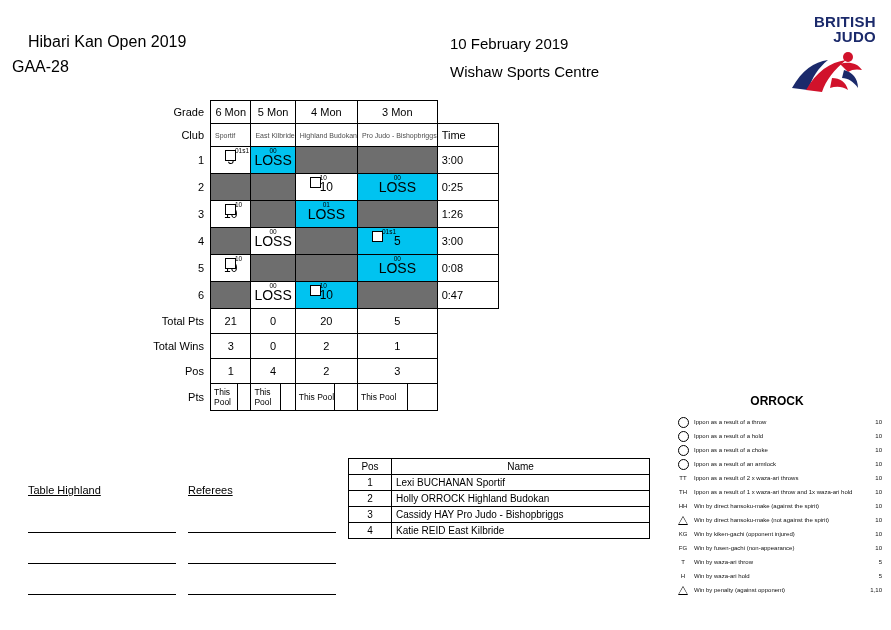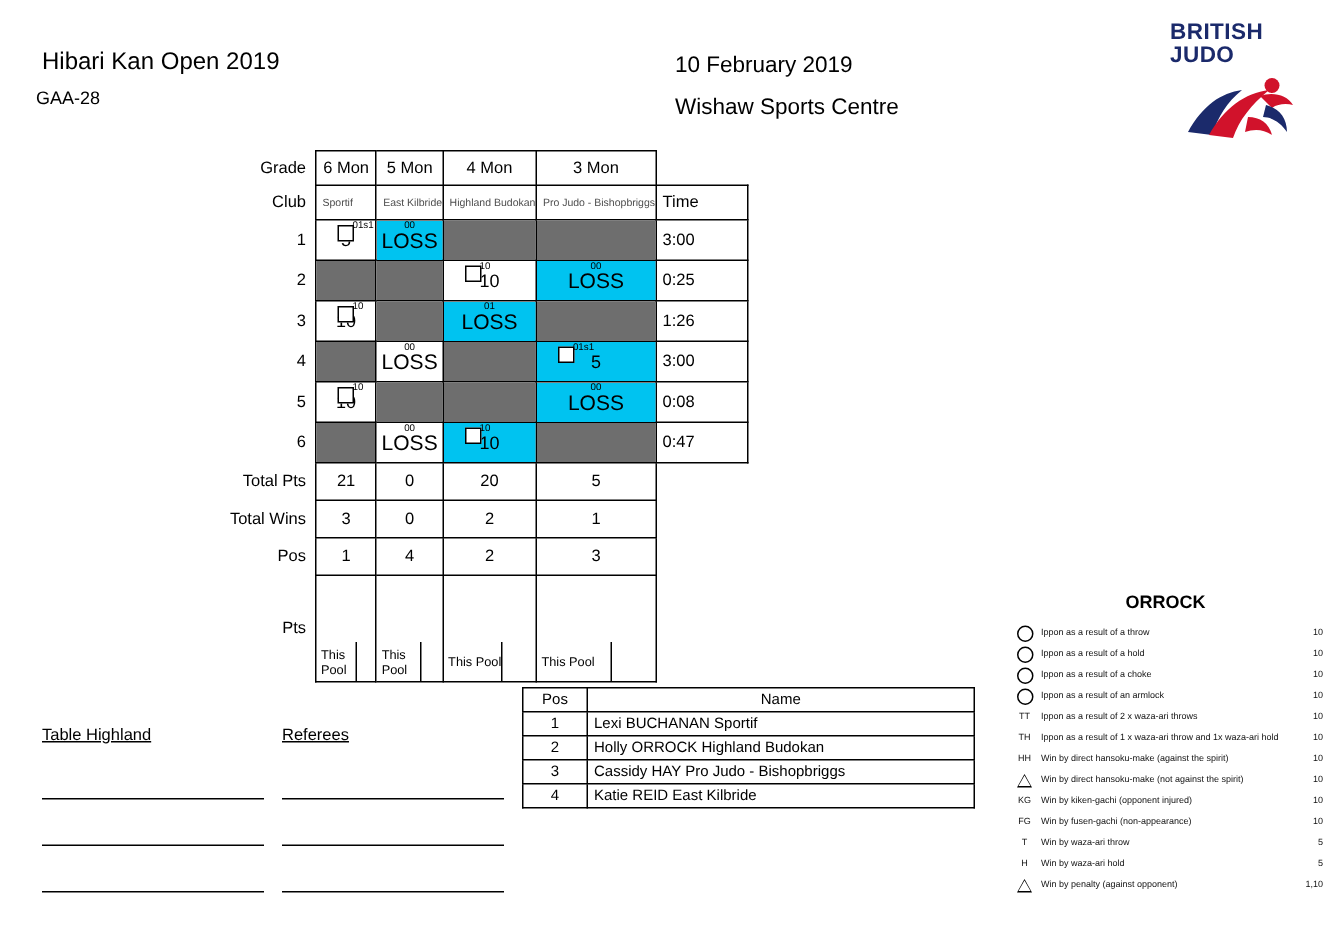--- a/index.html
+++ b/index.html
@@ -8,26 +8,26 @@
     background:#ffffff;
     font-family:"Liberation Sans", sans-serif;
     color:#000;
     position:relative;
     overflow:hidden;
   }
   .abs{position:absolute;}
 
   
   #title-line1{left:28px;top:33px;font-size:16px;}
-  #title-line2{left:24px;top:58px;font-size:12px;}
+  #title-line2{left:12px;top:58px;font-size:16px;}
   #date-line{left:450px;top:35px;font-size:15px;}
   #venue-line{left:450px;top:63px;font-size:15px;}
 
   
-  #logo{left:780px;top:14px;width:96px;height:80px;}
+  #logo{left:780px;top:14px;width:96px;height:80px;text-align:right;}
   #logo .bj-text{font-weight:bold;font-size:15px;color:#1b2a6b;line-height:15px;letter-spacing:.3px;}
   #logo .bj-text .l2{display:block;}
   #logo svg{position:absolute;left:8px;top:34px;}
 
   
   #grid{left:140px;top:100px;}
   table.pool{border-collapse:collapse;}
   table.pool td{border:1px solid #000;padding:0;vertical-align:middle;}
   .rowlabel{
     border:none !important;
@@ -51,21 +51,21 @@
   }
   .code{position:absolute;left:24px;top:0px;font-size:6.5px;line-height:8px;}
   .code.center{left:50%;transform:translateX(-50%);}
   .val{font-size:12px;line-height:26px;}
   .val.loss{font-size:14px;}
   .matchcell .inner{position:relative;height:26px;}
   .timecell{text-align:left;padding-left:4px !important;font-size:11px;height:26px;}
 
   .totcell{height:24px;text-align:center;font-size:11px;}
   .ptscell{height:26px;padding:0 !important;}
-  .ptscell .split{display:flex;height:26px;margin-top:44px;}
+  .ptscell .split{display:flex;height:26px;}
   .ptscell .sp-l{flex:0 0 58%;border-right:1px solid #000;display:flex;align-items:center;justify-content:flex-start;padding-left:3px;font-size:8.5px;}
   .ptscell .sp-r{flex:1;}
 
   
   #officials{left:28px;top:480px;width:320px;}
   .off-head{font-size:11px;text-decoration:underline;display:inline-block;}
   .off-lines .ln{border-bottom:1px solid #000;height:20px;width:148px;}
 
   
   #results{left:348px;top:458px;width:302px;}

